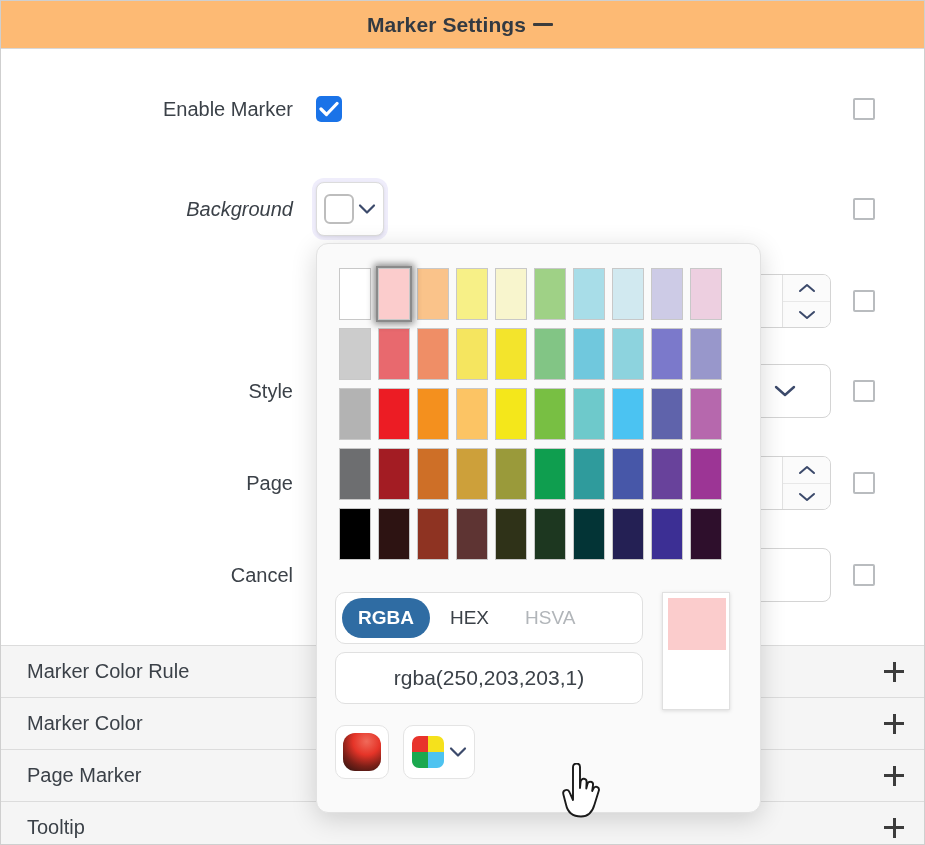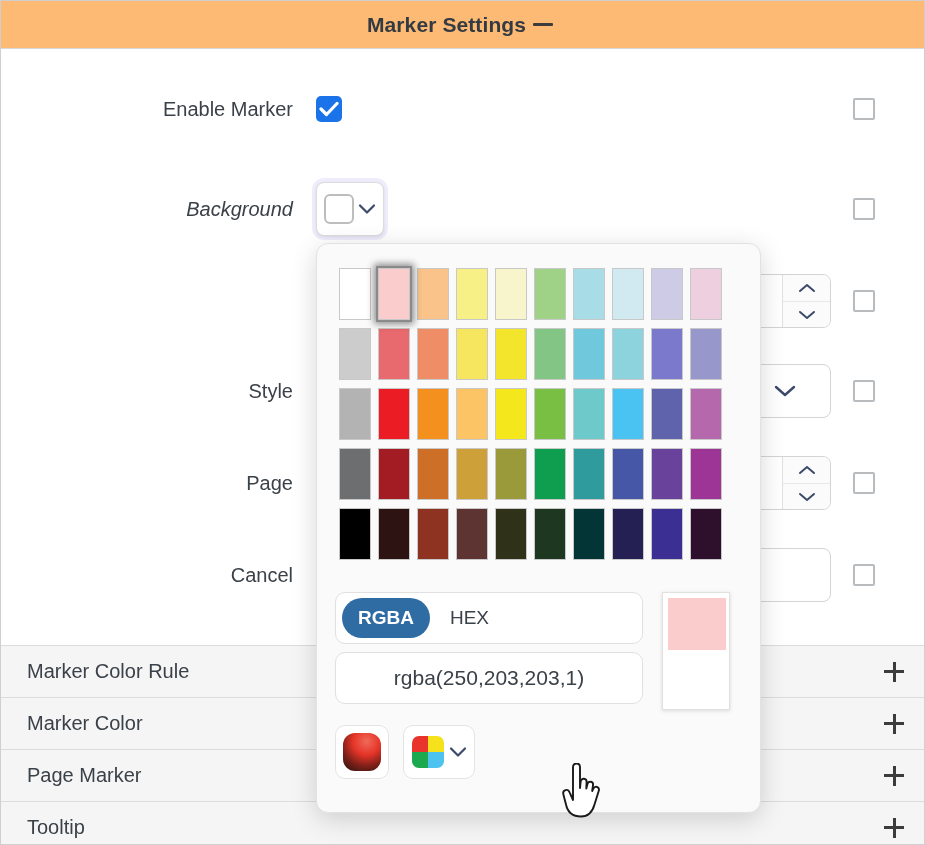--- a/index.html
+++ b/index.html
@@ -644,20 +644,21 @@
         </div>
         <div class="sw-cell">
           <div class="sw" style="background: rgb(46, 15, 44);"></div>
         </div>
       </div>
 
     <div class="fmt-block">
       <div class="fmt-tabs">
         <div class="fmt-tab active">RGBA</div>
         <div class="fmt-tab">HEX</div>
+        <div class="fmt-tab muted">HSVA</div>
       </div>
       <div class="fmt-value">rgba(250,203,203,1)</div>
     </div>
 
     <div class="preview">
       <div class="preview-new" id="preview-new" style="background: rgb(251, 204, 204);"></div>
       <div class="preview-old" id="preview-old" style="background: rgb(255, 255, 255);"></div>
     </div>
 
     <div class="actions">

